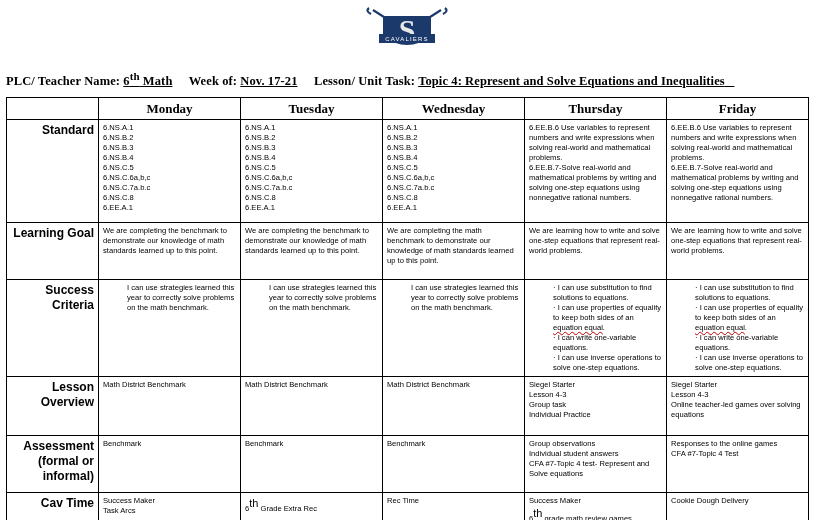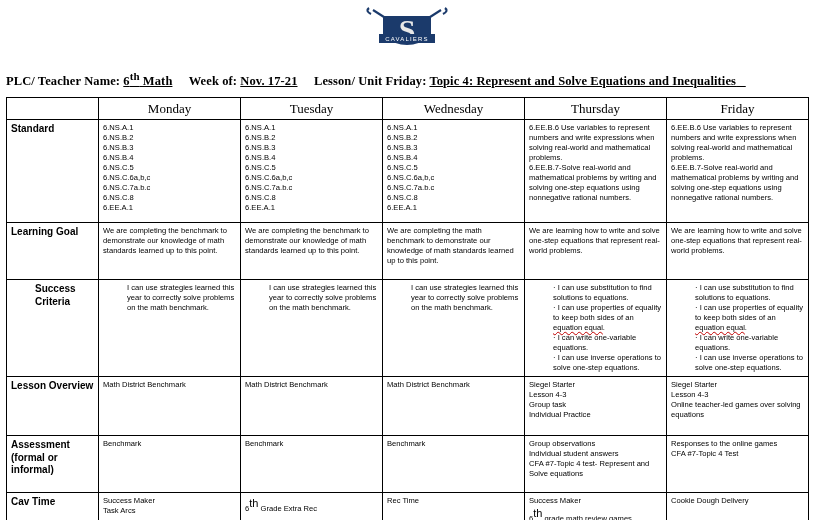--- a/index.html
+++ b/index.html
@@ -64,32 +64,32 @@
   table.plan th, table.plan td {
     border: 1px solid #000000;
     vertical-align: top;
     padding: 3px 4px;
     font-family: "Liberation Sans", sans-serif;
   }
   table.plan thead th {
     text-align: center;
     font-family: "Liberation Serif", serif;
     font-size: 13px;
-    font-weight: normal;
+    font-weight: bold;
     padding: 2px 20px;
     vertical-align: middle;
     height: 17px;
     margin-top: 40px;
   }
   th.corner { width: 92px; }
   col.daycol { width: 142px; }
 
   td.rowlabel {
-    text-align: left;
-    font-size: 10px;
+    text-align: right;
+    font-size: 12px;
     font-weight: bold;
     font-family: "Liberation Sans", sans-serif;
     padding-top: 4px;
     line-height: 1.25;
   }
   td.cell {
     font-size: 7.6px;
     line-height: 1.32;
     color: #000;
   }
@@ -134,21 +134,21 @@
     </div>
   </div>
 
   <div class="headline">
     <span>PLC/ Teacher Name:</span>
     <span class="u"><span>6</span><sup>th</sup><span> Math</span></span>
     <span class="sep"></span>
     <span>Week of:</span>
     <span class="u">Nov. 17-21</span>
     <span class="sep"></span>
-    <span>Lesson/ Unit Friday:</span>
+    <span>Lesson/ Unit Task:</span>
     <span class="u"><span>Topic 4: Represent and Solve Equations and Inequalities</span>&nbsp;&nbsp;&nbsp;</span>
   </div>
 
   <table class="plan">
     <colgroup>
       <col style="width:92px">
       <col class="daycol">
         <col class="daycol">
         <col class="daycol">
         <col class="daycol">

